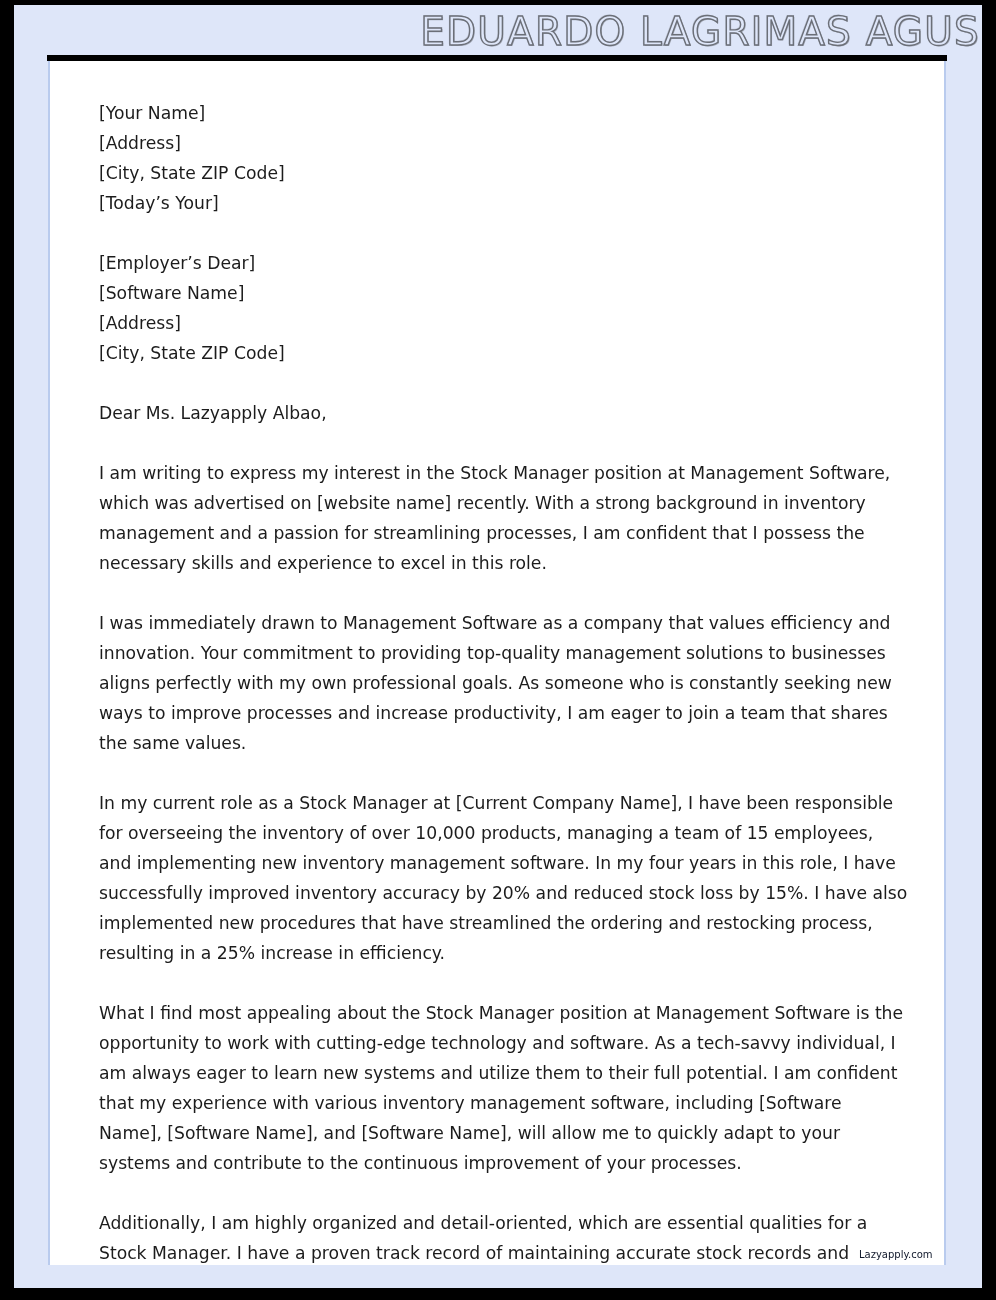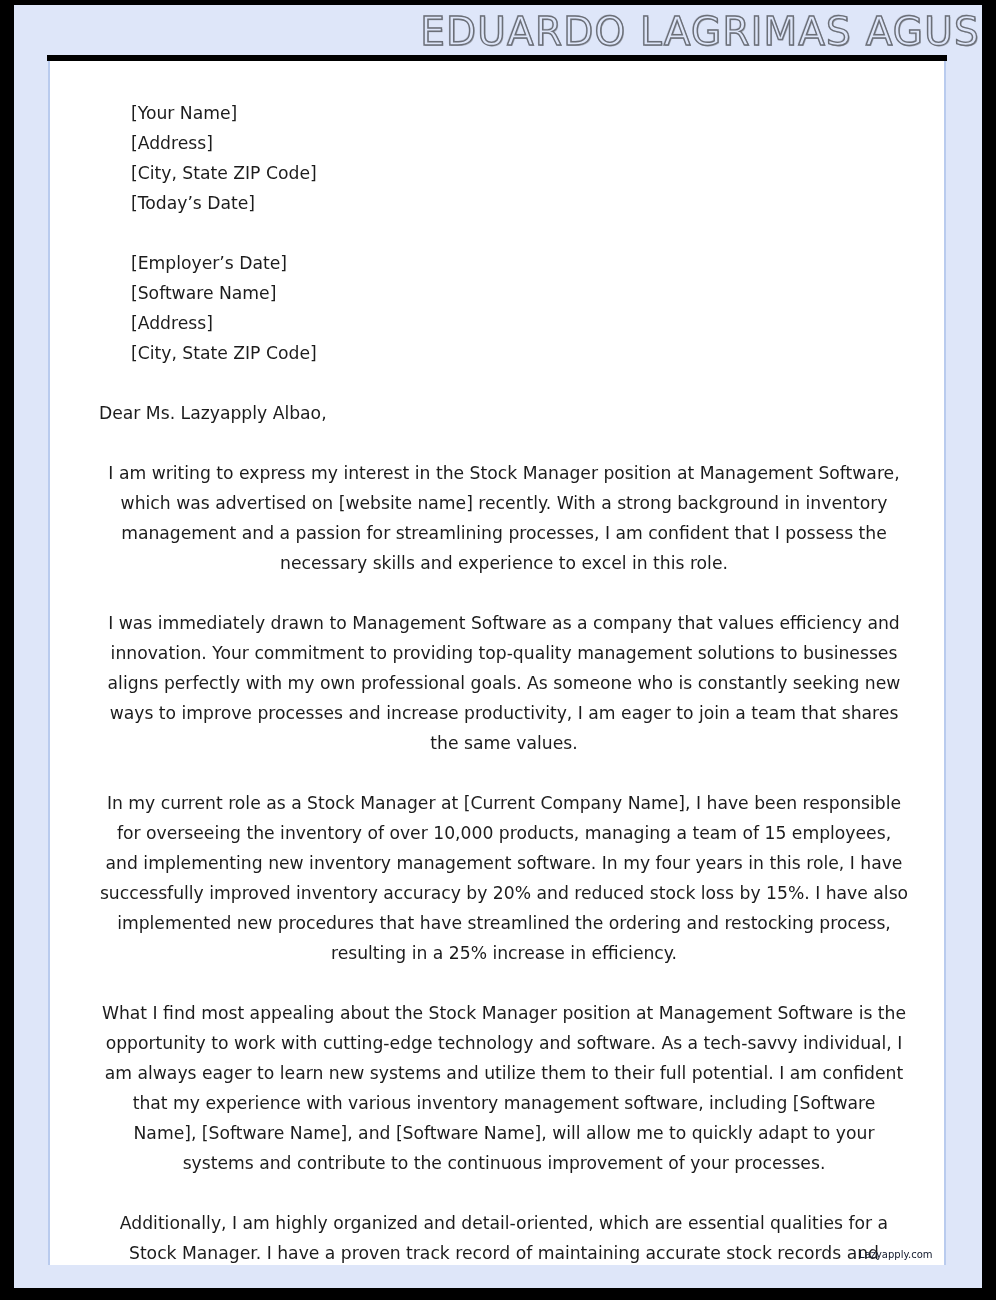--- a/index.html
+++ b/index.html
@@ -89,29 +89,28 @@
     top: 93px;
     width: 810px;
     font-family: "DejaVu Sans", sans-serif;
     font-size: 17.2px;
     line-height: 30px;
     color: #1c1c1c;
   }
 
   .addr-block {
     margin-bottom: 30px;
-    margin-left: 32px;
   }
   .addr-line { display: block; white-space: nowrap; }
 
   .salutation { margin-bottom: 30px; }
 
   .para {
     margin-bottom: 30px;
-    text-align: center;
+    text-align: left;
     margin-top: 24px;
   }
   .para:last-child { margin-bottom: 0; }
 
   
   .watermark {
     position: absolute;
     left: 845px;
     top: 1242px;
     font-family: "DejaVu Sans", sans-serif;
@@ -136,25 +135,25 @@
     <div class="header-rule"></div>
 
     <div class="page"></div>
 
     <div class="letter">
 
       <div class="addr-block">
         <span class="addr-line">[Your Name]</span>
         <span class="addr-line">[Address]</span>
         <span class="addr-line">[City, State ZIP Code]</span>
-        <span class="addr-line">[Today’s Date]</span>
+        <span class="addr-line">[Today’s Your]</span>
       </div>
 
       <div class="addr-block">
-        <span class="addr-line">[Employer’s Date]</span>
+        <span class="addr-line">[Employer’s Dear]</span>
         <span class="addr-line">[Software Name]</span>
         <span class="addr-line">[Address]</span>
         <span class="addr-line">[City, State ZIP Code]</span>
       </div>
 
       <div class="salutation">Dear Ms. Lazyapply Albao,</div>
 
       <p class="para">I am writing to express my interest in the Stock Manager position at Management Software, which was advertised on [website name] recently. With a strong background in inventory management and a passion for streamlining processes, I am confident that I possess the necessary skills and experience to excel in this role.</p>
       <p class="para">I was immediately drawn to Management Software as a company that values efficiency and innovation. Your commitment to providing top-quality management solutions to businesses aligns perfectly with my own professional goals. As someone who is constantly seeking new ways to improve processes and increase productivity, I am eager to join a team that shares the same values.</p>
       <p class="para">In my current role as a Stock Manager at [Current Company Name], I have been responsible for overseeing the inventory of over 10,000 products, managing a team of 15 employees, and implementing new inventory management software. In my four years in this role, I have successfully improved inventory accuracy by 20% and reduced stock loss by 15%. I have also implemented new procedures that have streamlined the ordering and restocking process, resulting in a 25% increase in efficiency.</p>

